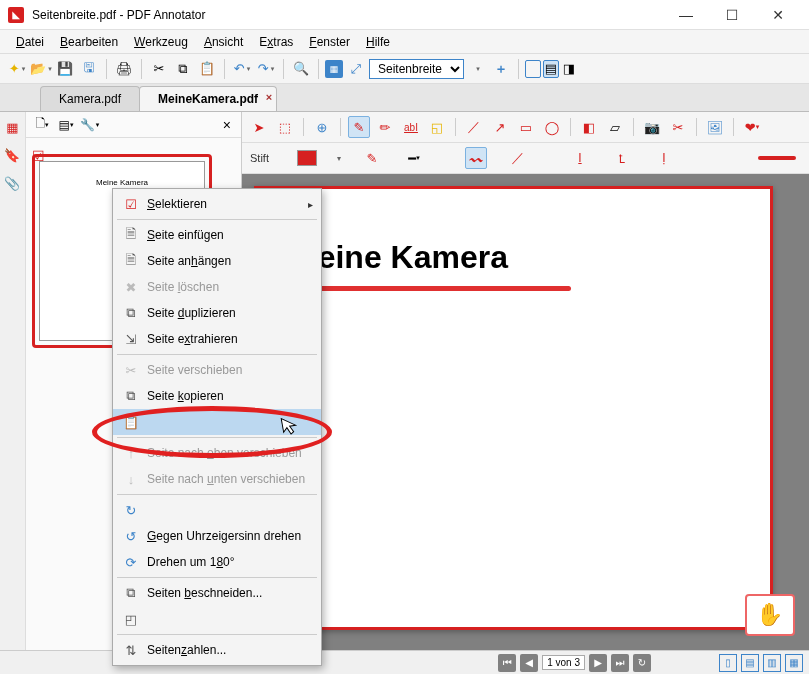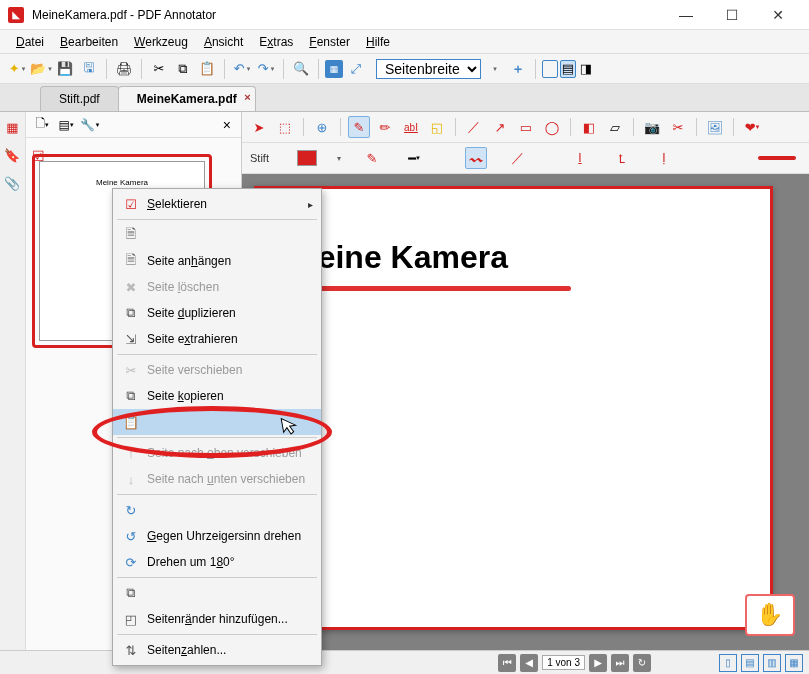--- a/index.html
+++ b/index.html
@@ -16,21 +16,21 @@
 .menubar { height: 24px; display: flex; align-items: center; padding: 0 8px; background: #f5f5f5; border-bottom: 1px solid #ddd; font-size: 12px; }
 .menubar span { padding: 2px 8px; cursor:pointer; }
 .menubar span u { text-decoration: underline; }
 
 
 .toolbar { height: 30px; display: flex; align-items: center; padding: 2px 6px; background: #f5f5f5; border-bottom: 1px solid #ddd; gap:2px; }
 .toolbar .sep { width:1px; height: 20px; background:#ccc; margin: 0 4px; }
 .toolbar .tbtn { width: 22px; height: 22px; display: flex; align-items: center; justify-content: center; border-radius:2px; cursor:pointer; font-size:13px;}
 .toolbar .tbtn.dd::after { content:"▾"; font-size:7px; margin-left:2px; color:#666;}
 .toolbar .pagesize-box { display:flex; align-items:center; gap:2px; }
-.toolbar .pagesize { height:20px; border:1px solid #3d84c9; font-size:14px; padding:0 4px; background:#fff;margin-left:7px; }
+.toolbar .pagesize { height:20px; border:1px solid #3d84c9; font-size:12px; padding:0 4px; background:#fff; }
 
 
 .tabstrip { height: 28px; background: #e6e6e6; display: flex; align-items: flex-end; padding-left: 40px; border-bottom:1px solid #bbb;}
 .tab { padding: 5px 18px; font-size: 12px; background: #dcdcdc; border:1px solid #bbb; border-bottom:none; margin-right:-1px; border-radius: 4px 4px 0 0; cursor:pointer;}
 .tab.active { background: #f5f5f5; font-weight: bold; position:relative;}
 .tab.active::after { content:"×"; position:absolute; right:4px; top:4px; color:#a33; font-size:11px;}
 
 
 .main { display: flex; height: calc(674px - 30px - 24px - 30px - 28px - 24px); }
 
@@ -90,21 +90,21 @@
 
 
 .anno-ellipse { position:absolute; left:92px; top:406px; width:240px; height:52px; border:5px solid #e02020; border-radius:50%; z-index:60; pointer-events:none;}
 .cursor-img { position:absolute; left:282px; top:416px; z-index:70; font-size:16px; transform:rotate(-10deg); pointer-events:none;}
 </style>
 </head>
 <body>
 
 <div class="titlebar">
   <div class="logo">◣</div>
-  <div class="title">MeineKamera.pdf - PDF Annotator</div>
+  <div class="title">Seitenbreite.pdf - PDF Annotator</div>
   <div class="spacer"></div>
   <div class="winbtn">—</div>
   <div class="winbtn">☐</div>
   <div class="winbtn close">✕</div>
 </div>
 
 <div class="menubar">
   <span><u>D</u>atei</span>
   <span><u>B</u>earbeiten</span>
   <span><u>W</u>erkzeug</span>
@@ -138,21 +138,21 @@
     <div class="tbtn dd"></div>
   </div>
   <div class="tbtn" style="color:#3d84c9;font-weight:bold;">＋</div>
   <div class="sep"></div>
   <div class="tbtn" style="border:1px solid #3d84c9;width:16px;height:18px;"></div>
   <div class="tbtn" style="background:#cde2f5;border:1px solid #3d84c9;width:16px;height:18px;">▤</div>
   <div class="tbtn" style="width:16px;height:18px;">◨</div>
 </div>
 
 <div class="tabstrip">
-  <div class="tab">Stift.pdf</div>
+  <div class="tab">Kamera.pdf</div>
   <div class="tab active">MeineKamera.pdf</div>
 </div>
 
 <div class="main">
 
   <div class="sidestrip">
     <div class="sicon" style="color:#d62020">▦</div>
     <div class="sicon" style="color:#e6a23c">🔖</div>
     <div class="sicon" style="color:#3d84c9">📎</div>
   </div>
@@ -249,20 +249,21 @@
 
 <div class="ctxmenu">
   <div class="row">
     <span class="ico" style="color:#d62020">☑</span>
     <span class="lbl"><u>S</u>elektieren</span>
     <span class="arrow">▸</span>
   </div>
   <div class="divider"></div>
   <div class="row">
     <span class="ico">🗎</span>
+    <span class="lbl"><u>S</u>eite einfügen</span>
   </div>
   <div class="row">
     <span class="ico">🗎</span>
     <span class="lbl">Seite an<u>h</u>ängen</span>
   </div>
   <div class="row disabled">
     <span class="ico">✖</span>
     <span class="lbl">Seite <u>l</u>öschen</span>
   </div>
   <div class="row">
@@ -302,24 +303,24 @@
     <span class="ico" style="color:#3d84c9">↺</span>
     <span class="lbl"><u>G</u>egen Uhrzeigersinn drehen</span>
   </div>
   <div class="row">
     <span class="ico" style="color:#3d84c9">⟳</span>
     <span class="lbl">Drehen um 1<u>8</u>0°</span>
   </div>
   <div class="divider"></div>
   <div class="row">
     <span class="ico">⧉</span>
+    <span class="lbl">Seiten <u>b</u>eschneiden...</span>
   </div>
   <div class="row">
     <span class="ico">◰</span>
-    <span class="lbl">Seitenr<u>ä</u>nder hinzufügen...</span>
   </div>
   <div class="divider"></div>
   <div class="row">
     <span class="ico">⇅</span>
     <span class="lbl">Seiten<u>z</u>ahlen...</span>
   </div>
 </div>
 
 <div class="anno-ellipse"></div>
 <div class="cursor-img">

